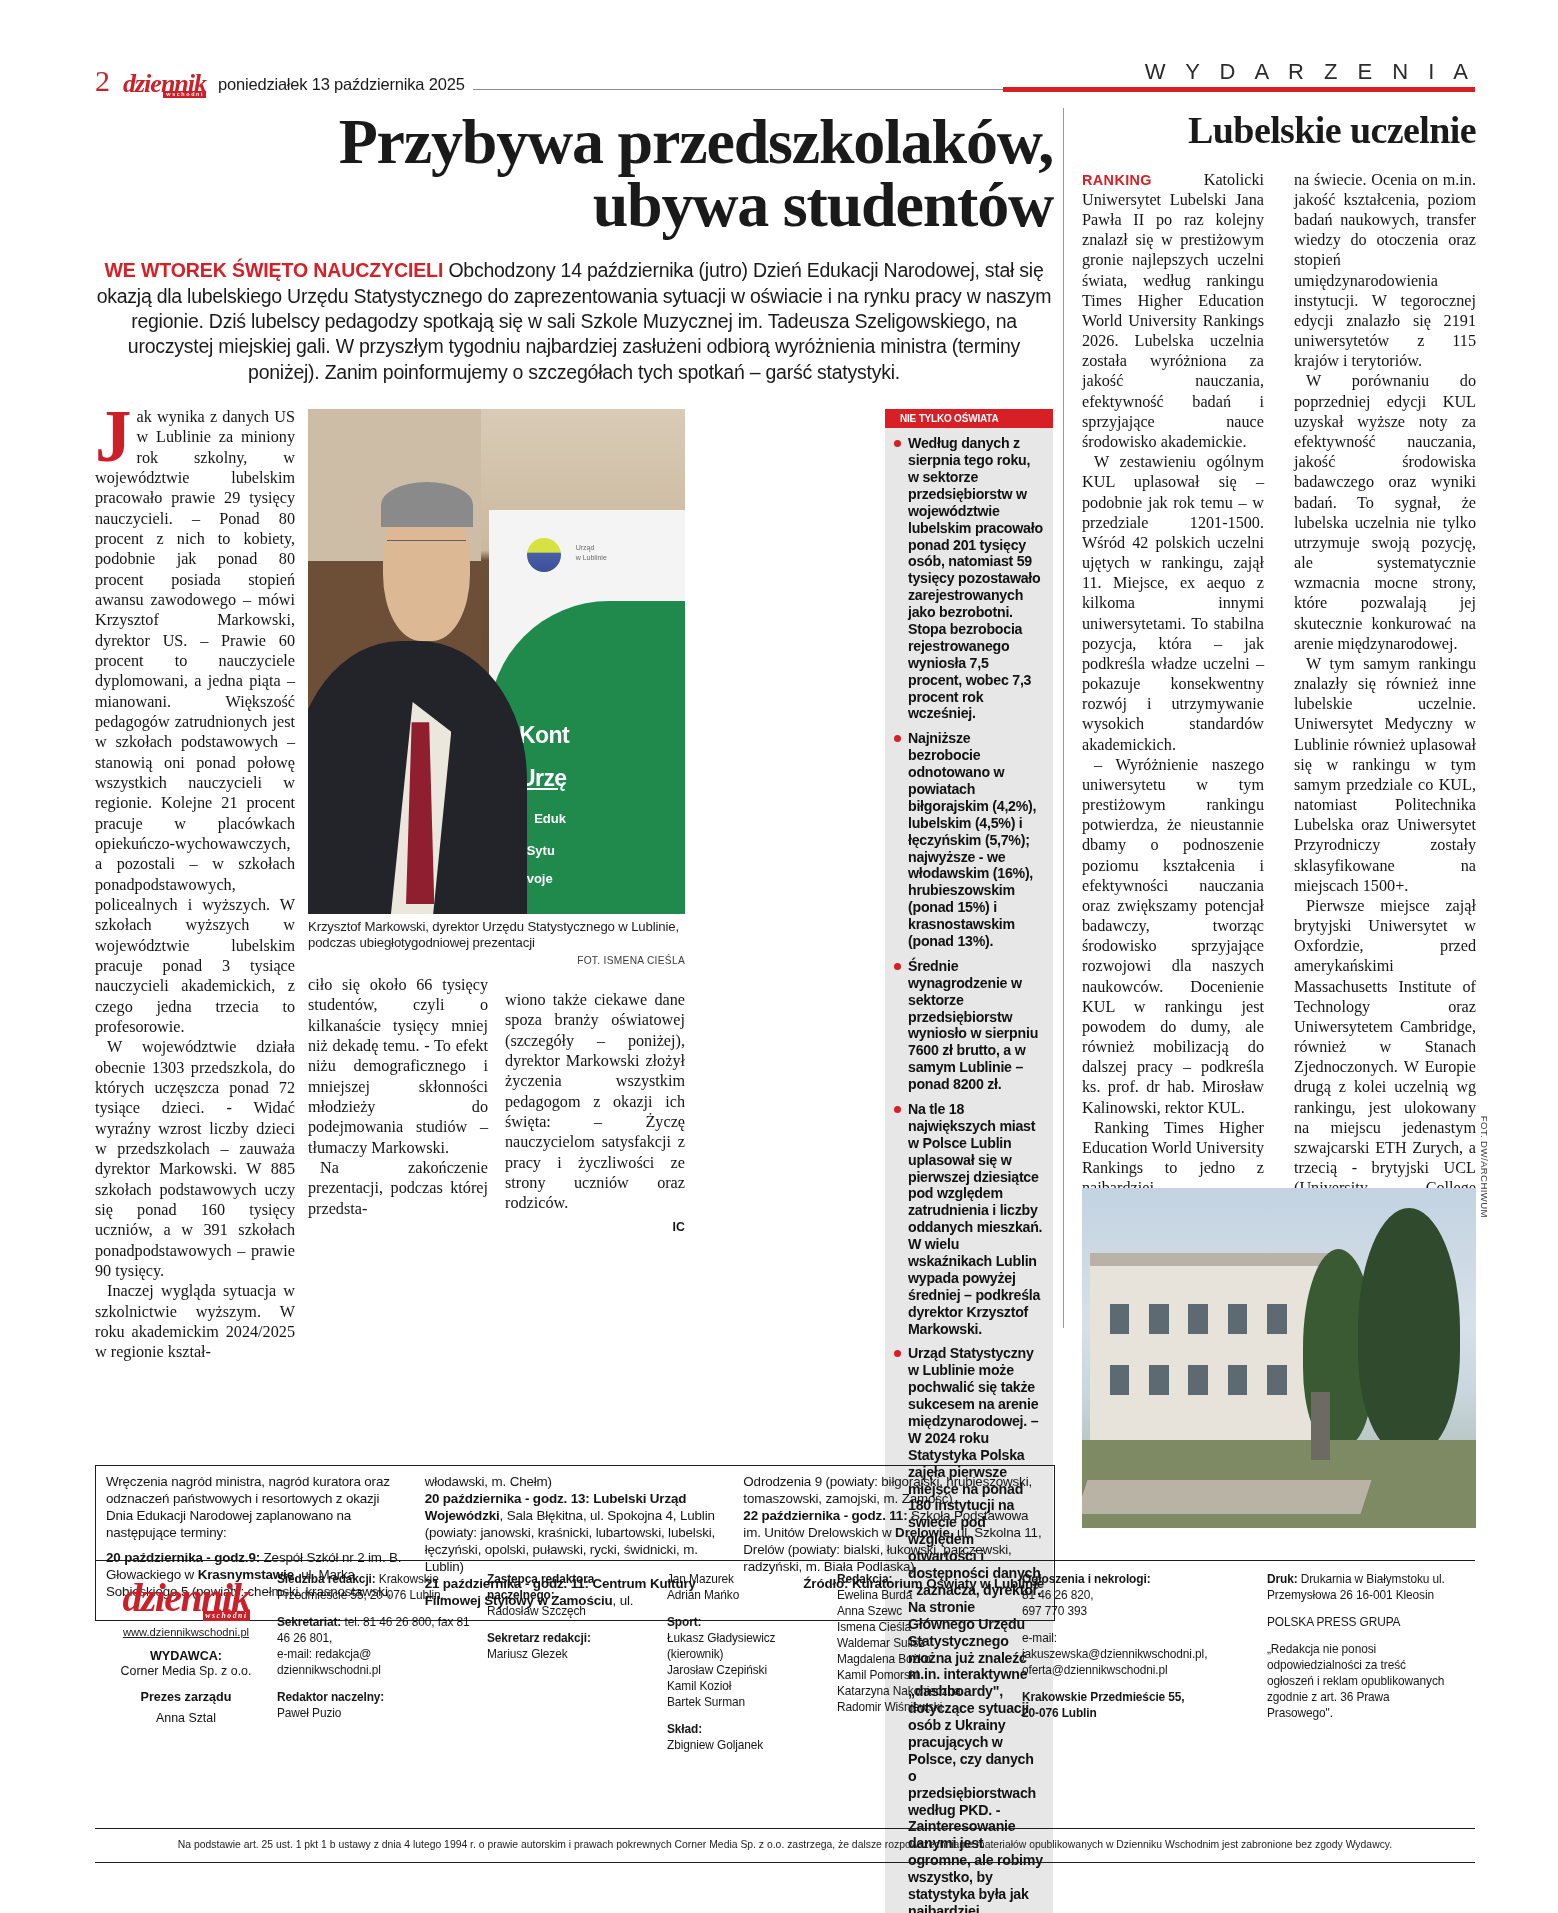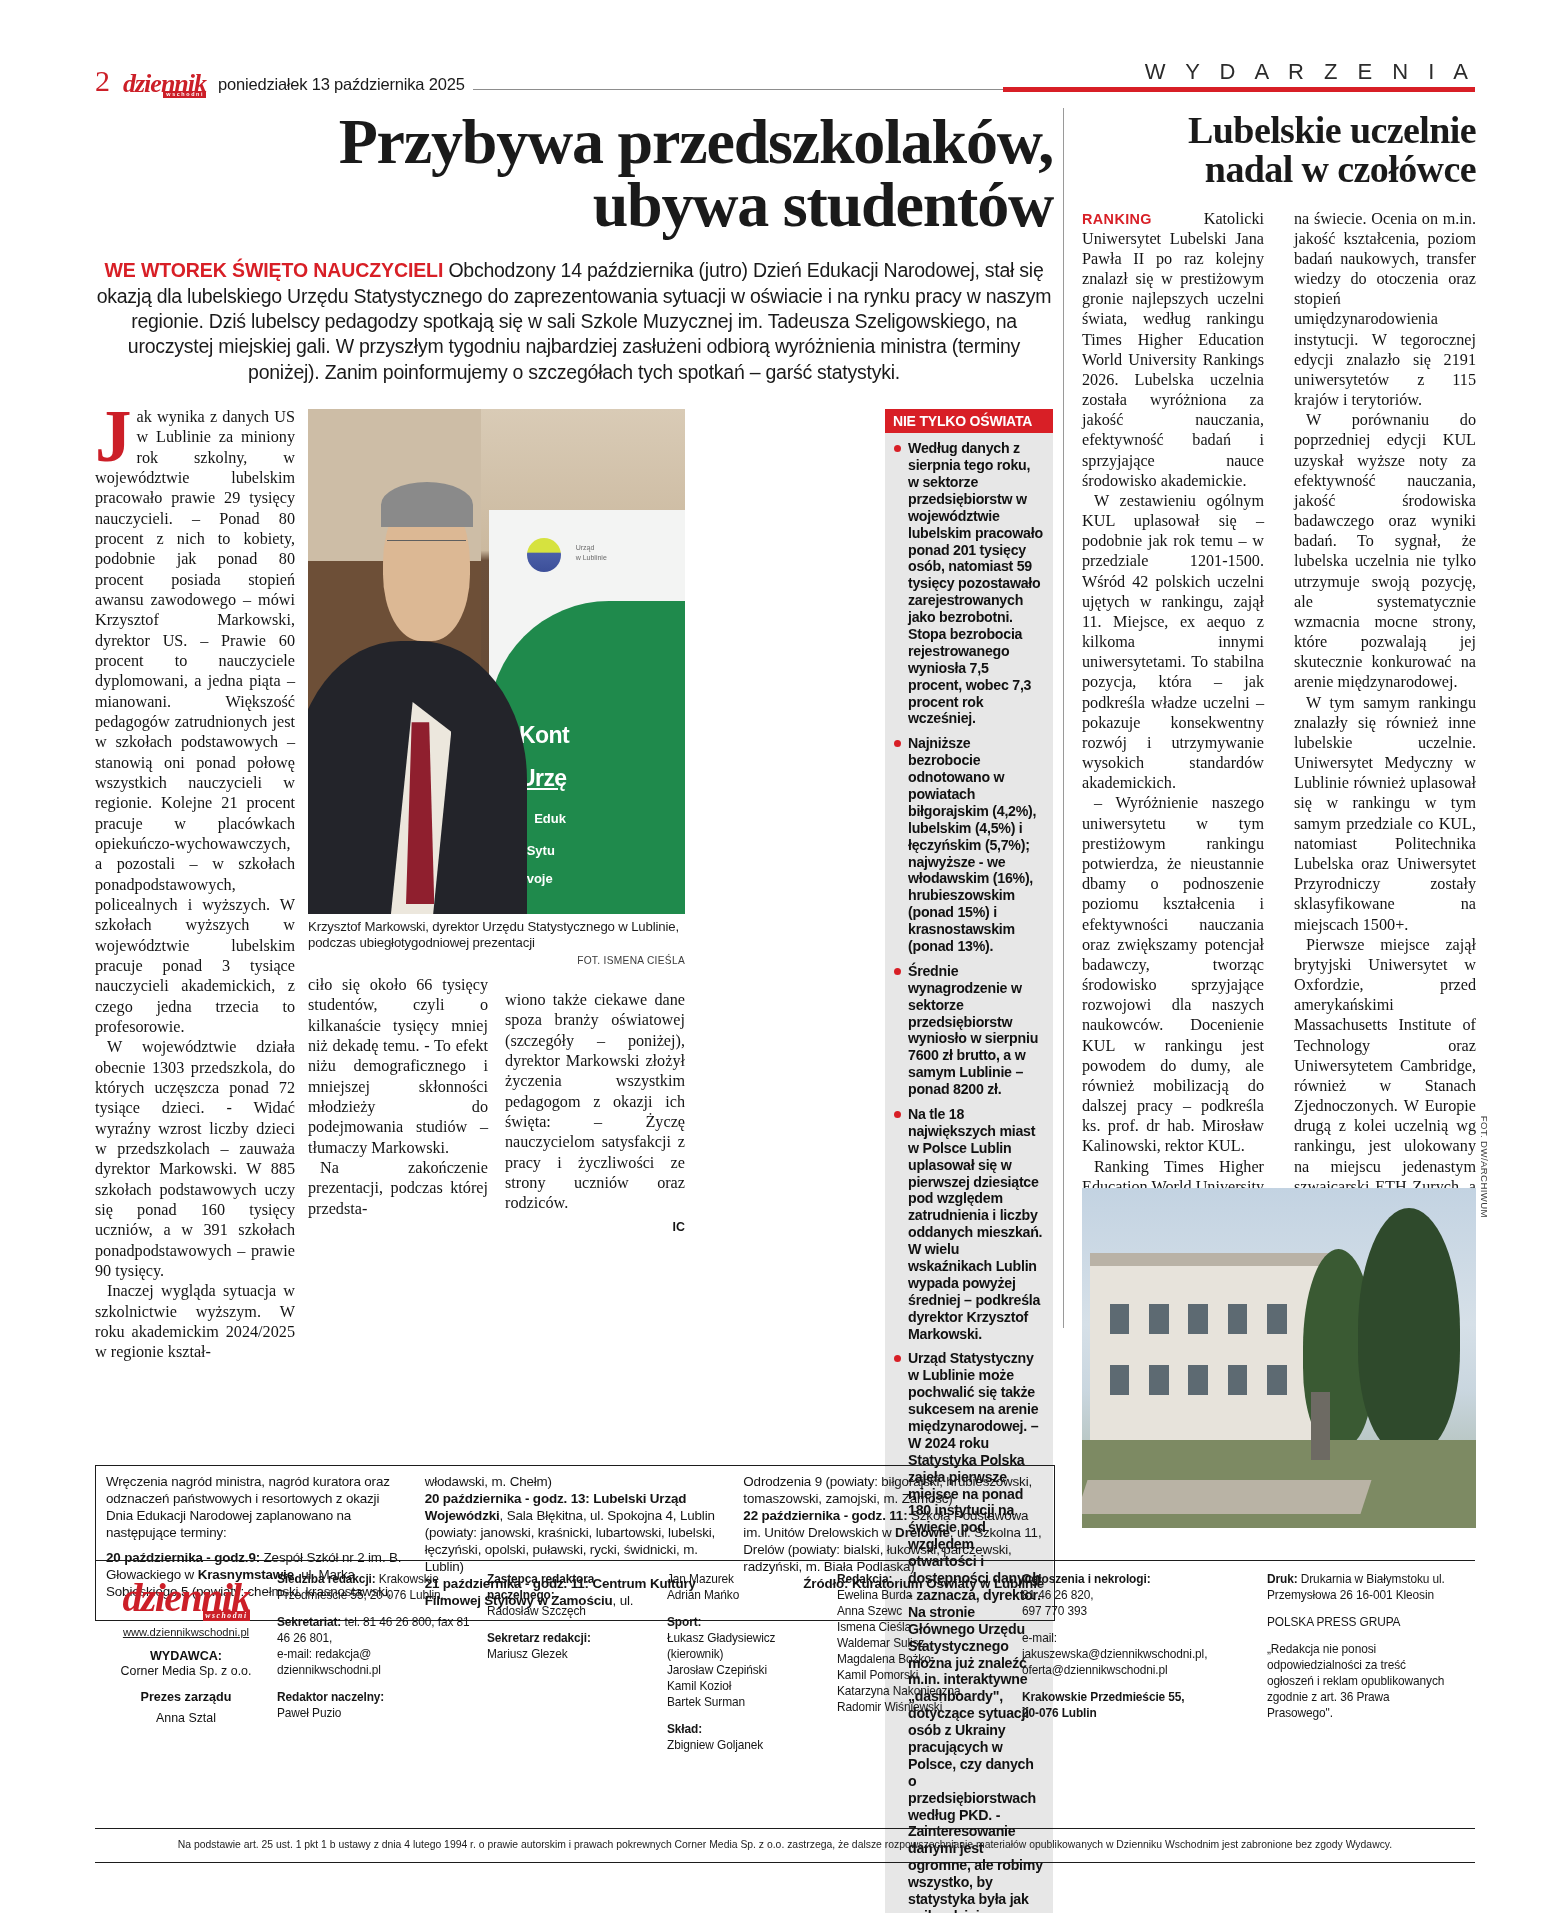--- a/index.html
+++ b/index.html
@@ -97,22 +97,22 @@
   .ph .shirtv{position:absolute;left:22%;top:58%;width:16%;height:42%;background:#ece7dd;
      clip-path:polygon(36% 0,100% 14%,70% 100%,0 100%);}
   .ph .tie{position:absolute;left:26%;top:62%;width:7.5%;height:36%;background:#8f1f2e;
      clip-path:polygon(20% 0,82% 0,100% 100%,0 100%);}
   .ph .head{position:absolute;left:20%;top:16%;width:23%;height:30%;border-radius:48% 48% 44% 44%;background:#dcb894;}
   .ph .hairl{position:absolute;left:19.4%;top:14.4%;width:24.4%;height:9%;border-radius:50% 50% 0 0;background:#8a8a8a;}
   .ph .glass{position:absolute;left:21%;top:26%;width:21%;height:4.4%;border-top:1.5px solid #5f5f5f;}
 
   
   .sidebox{position:absolute;left:790px;top:2px;width:168px;background:#e7e7e7;padding:0 0 8px 0;}
-  .sidebox .hdr{background:#d81f26;color:#fff;font-weight:bold;font-size:14px;
-    letter-spacing:-0.2px;padding:4px 7px 4px 8px;display:block;}
+  .sidebox .hdr{background:#d81f26;color:#fff;font-weight:bold;font-size:10px;
+    letter-spacing:-0.2px;padding:4px 7px 4px 15px;display:block;}
   .sidebox ul{list-style:none;margin:0;padding:7px 9px 0 9px;}
   .sidebox li{position:relative;padding-left:14px;margin-bottom:8px;
     font-size:14.2px;line-height:1.19;font-weight:bold;color:#111;letter-spacing:-0.25px;text-align:left;}
   .sidebox li:before{content:"";position:absolute;left:0;top:5px;width:7px;height:7px;border-radius:50%;background:#d81f26;}
 
   
   .awards{position:absolute;left:95px;top:1465px;width:958px;border:1px solid #1d1d1d;}
   .awards .hdr{background:#d81f26;color:#fff;font-weight:bold;font-size:16.5px;
     letter-spacing:-0.1px;padding:4px 10px 4px 10px;display:inline-block;}
   .awards .hdrow{border-bottom:1px solid #1d1d1d;}
@@ -296,21 +296,20 @@
           <span>Szkoła Podstawowa im. Unitów Drelowskich w </span><b>Drelowie</b><span>, ul. Szkolna 11, Drelów (powiaty: bialski, łukowski, parczewski, radzyński, m. Biała Podlaska)</span>
         </div>
         <div class="src">Źródło: Kuratorium Oświaty w Lublinie</div>
       </div>
     </div>
   </div>
 
   <div class="right-article">
     <h2 class="head2">
       <span>Lubelskie uczelnie</span>
-      <span>nadal w czołówce</span>
     </h2>
     <div class="rcols" style="height:1020px;">
       <div class="rcol rcolA">
         <p class="first"><span class="ranking">RANKING</span><span> Katolicki Uniwersytet Lubelski Jana Pawła II po raz kolejny znalazł się w prestiżowym gronie najlepszych uczelni świata, według rankingu Times Higher Education World University Rankings 2026. Lubelska uczelnia została wyróżniona za jakość nauczania, efektywność badań i sprzyjające nauce środowisko akademickie.</span></p>
         <p>W zestawieniu ogólnym KUL uplasował się – podobnie jak rok temu – w przedziale 1201-1500. Wśród 42 polskich uczelni ujętych w rankingu, zajął 11. Miejsce, ex aequo z kilkoma innymi uniwersytetami. To stabilna pozycja, która – jak podkreśla władze uczelni – pokazuje konsekwentny rozwój i utrzymywanie wysokich standardów akademickich.</p>
         <p>– Wyróżnienie naszego uniwersytetu w tym prestiżowym rankingu potwierdza, że nieustannie dbamy o podnoszenie poziomu kształcenia i efektywności nauczania oraz zwiększamy potencjał badawczy, tworząc środowisko sprzyjające rozwojowi dla naszych naukowców. Docenienie KUL w rankingu jest powodem do dumy, ale również mobilizacją do dalszej pracy – podkreśla ks. prof. dr hab. Mirosław Kalinowski, rektor KUL.</p>
         <p>Ranking Times Higher Education World University Rankings to jedno z najbardziej rozpoznawalnych zestawień uczelni wyższych</p>
       </div>
       <div class="rcol rcolB">
         <p class="first">na świecie. Ocenia on m.in. jakość kształcenia, poziom badań naukowych, transfer wiedzy do otoczenia oraz stopień umiędzynarodowienia instytucji. W tegorocznej edycji znalazło się 2191 uniwersytetów z 115 krajów i terytoriów.</p>

